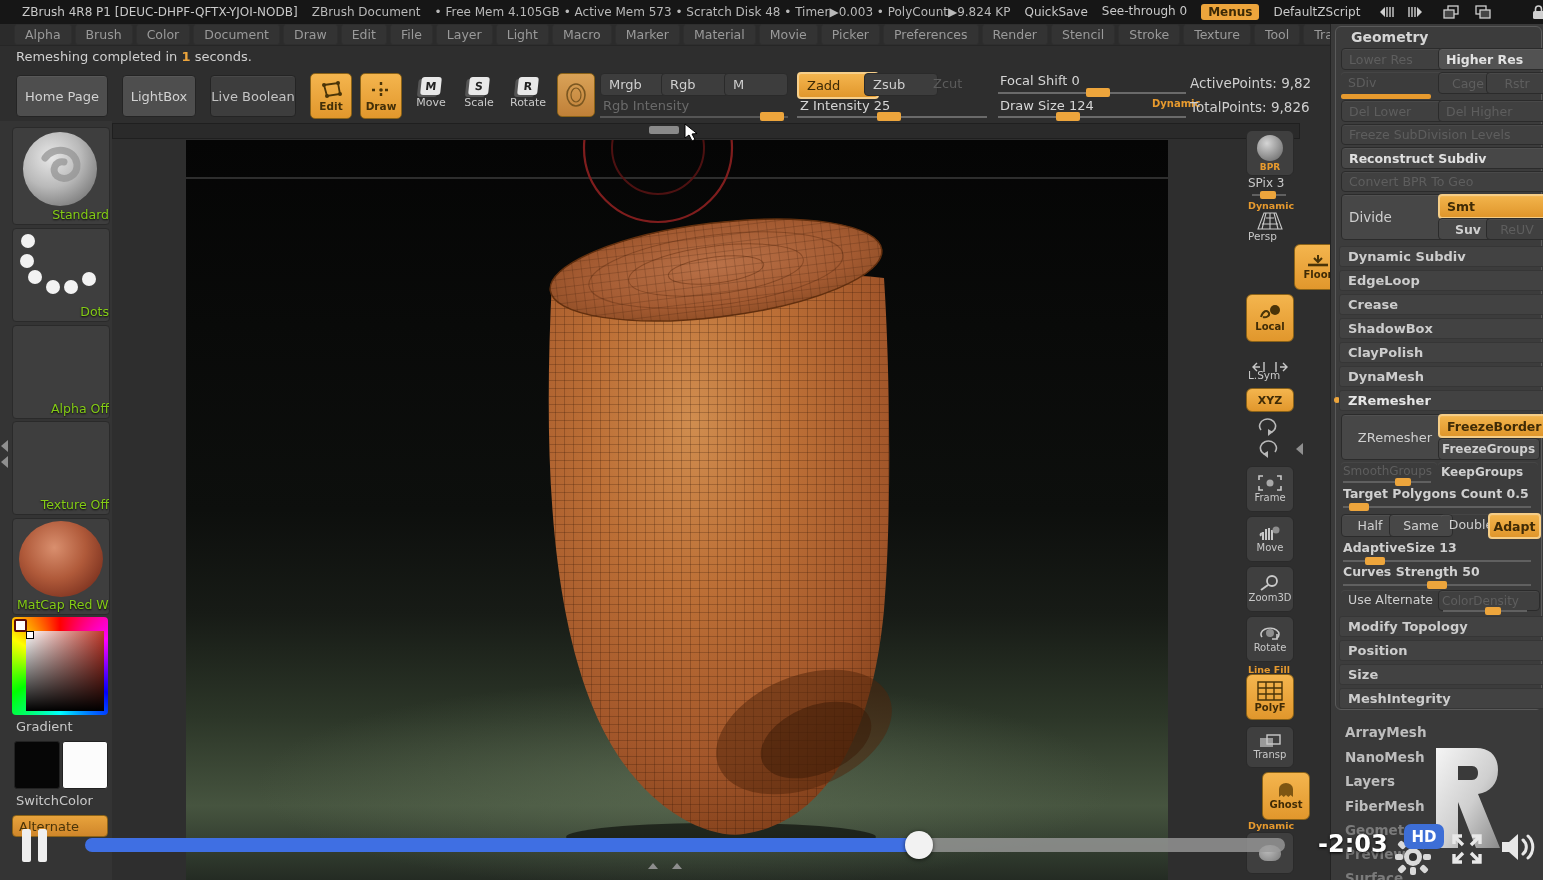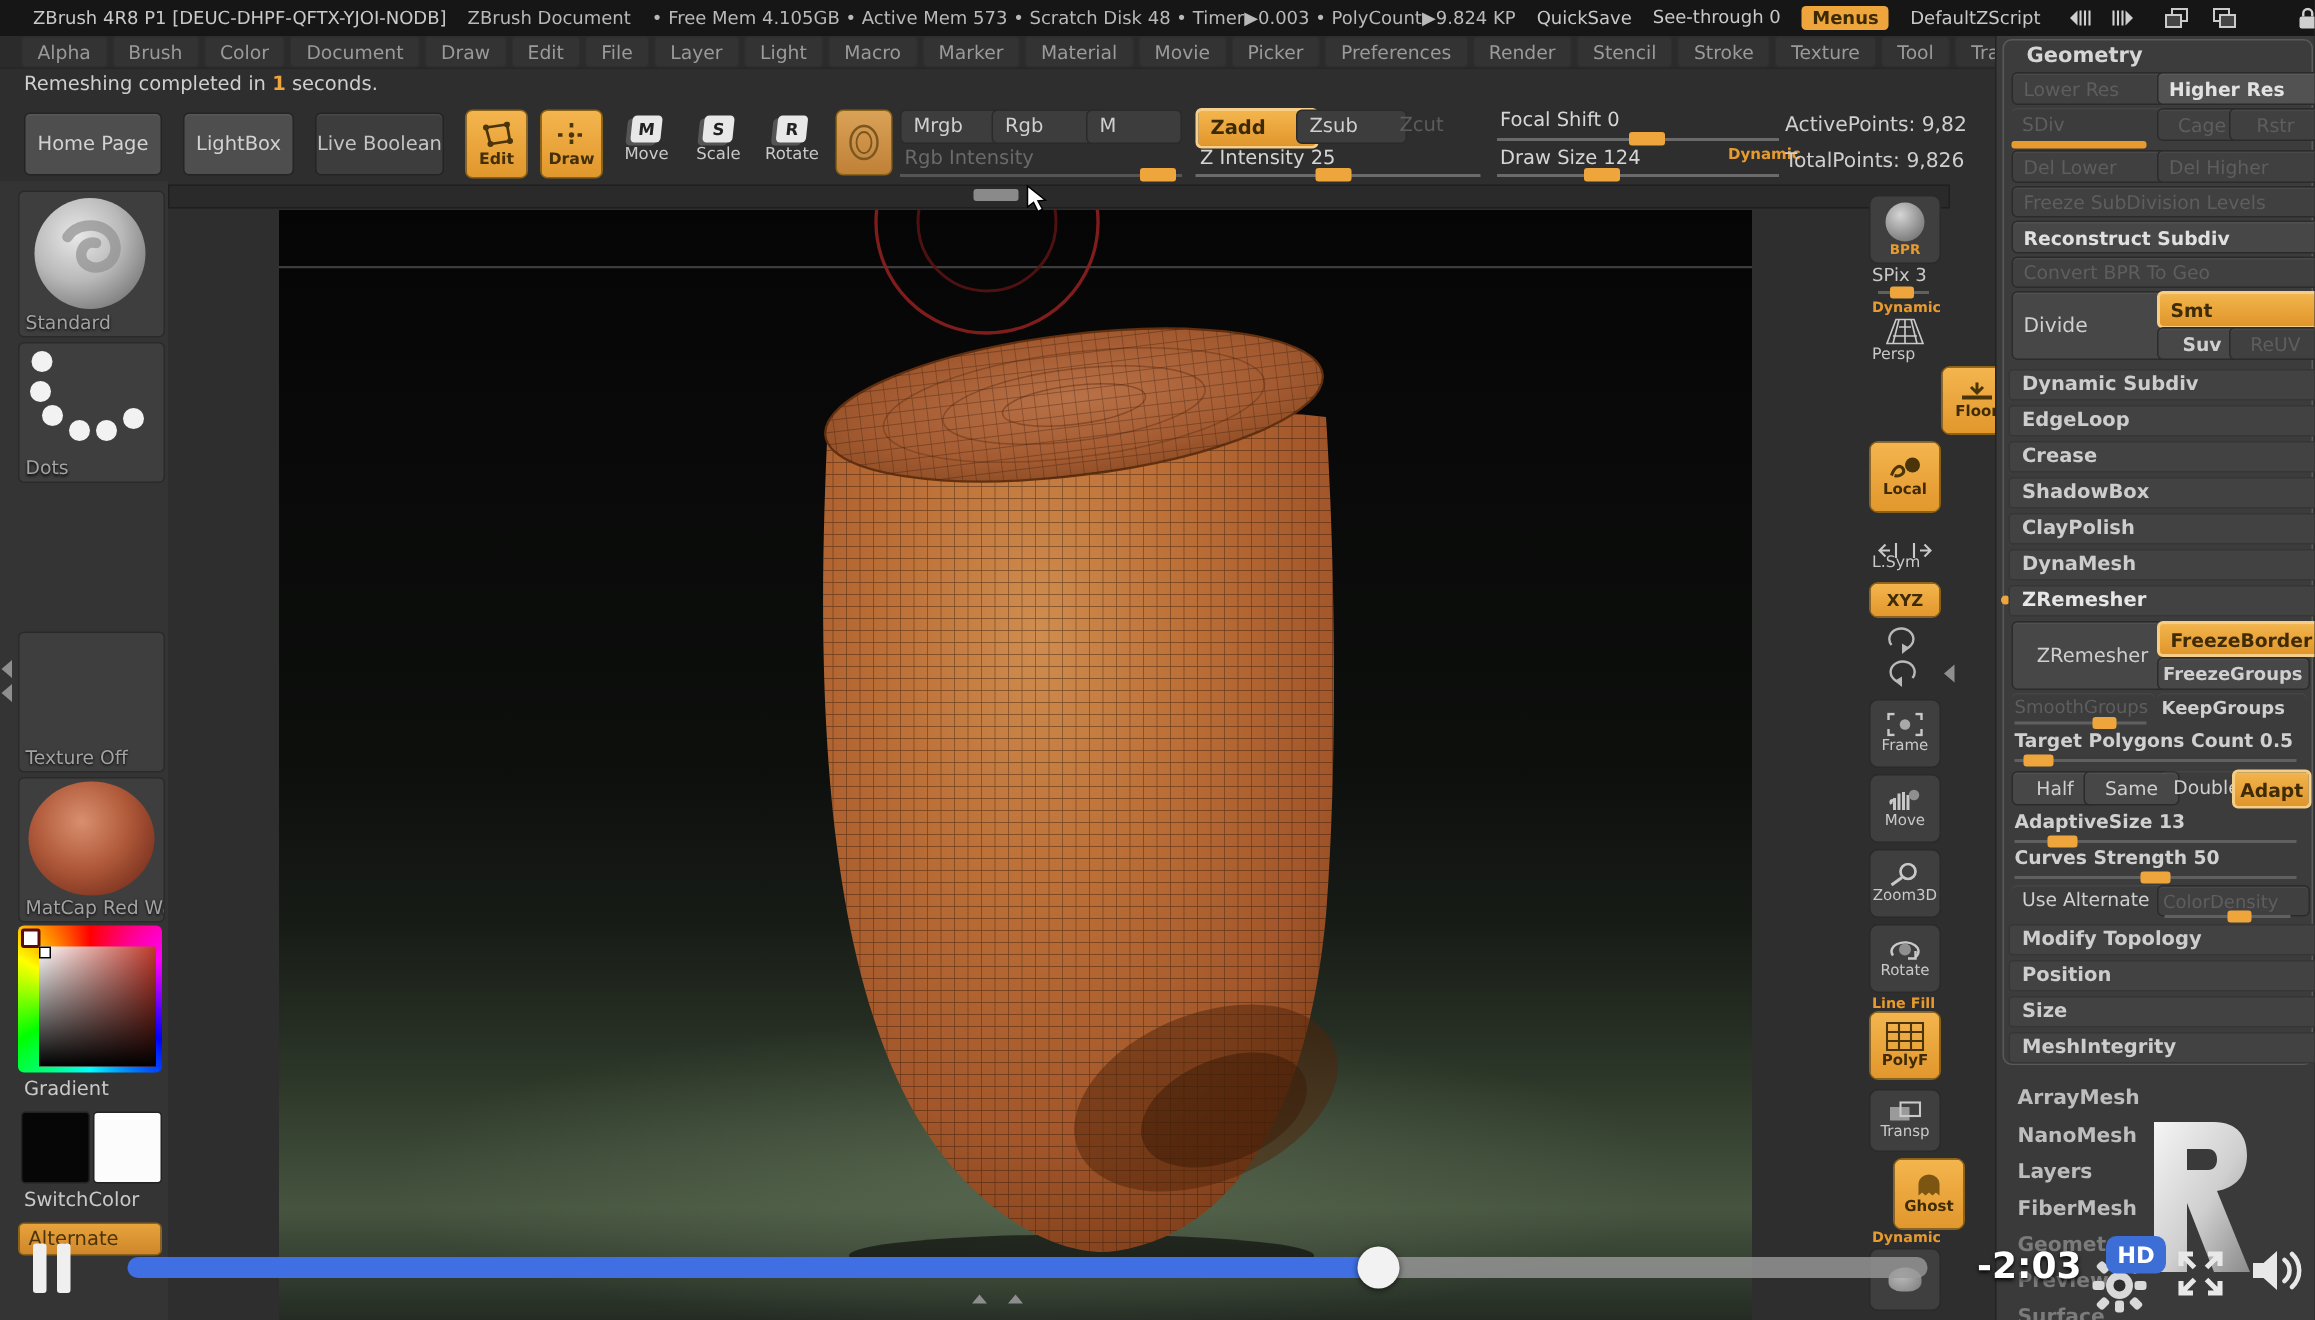--- a/index.html
+++ b/index.html
@@ -24,32 +24,32 @@
   .pbtn{position:absolute;background:#4e4e4e;border:1px solid #242424;border-radius:4px;color:#d2d2d2;
     font-size:13px;display:flex;align-items:center;justify-content:center;box-shadow:inset 0 1px 0 rgba(255,255,255,.06);}
   .pbtn.dark{background:#3d3d3d;color:#c4c4c4;}
   .obtn{position:absolute;background:linear-gradient(#f4b54e,#e1972c);border:1px solid #8a6218;border-radius:5px;
     color:#432f08;display:flex;flex-direction:column;align-items:center;justify-content:center;font-size:10.5px;font-weight:bold;gap:1px;}
   .tool3{position:absolute;display:flex;flex-direction:column;align-items:center;color:#c9c9c9;font-size:11px;gap:1px;}
   .tool3 .chip{width:20px;height:18px;background:#e8e8e8;color:#222;border-radius:3px;font-size:11px;font-weight:bold;
     display:flex;align-items:center;justify-content:center;transform:skewX(-6deg);box-shadow:-3px 2px 0 #555;}
   .smbtn{position:absolute;background:#3d3d3d;border:1px solid #2a2a2a;border-radius:4px;color:#cfcfcf;
     font-size:13px;display:flex;align-items:center;padding:0 8px;}
-  .smbtn.on{background:linear-gradient(#f4b54e,#e1972c);border:2px solid #f7cf8a;color:#3c2a06;font-weight:bold;}
+  .smbtn.on{background:linear-gradient(#f4b54e,#e1972c);border:2px solid #f7cf8a;color:#3c2a06;font-weight:normal;}
   .smbtn.off{color:#5c5c5c;}
   .sllabel{position:absolute;font-size:13px;color:#d6d6d6;white-space:nowrap;}
   .sllabel.dim{color:#6a6a6a;}
   .trk{position:absolute;height:2px;background:#6a6a6a;}
   .hnd{position:absolute;top:-4px;width:24px;height:9px;background:#eda53c;border-radius:2px;}
   .dynlbl{position:absolute;color:#e79a2e;font-size:10px;font-weight:bold;}
   .points{position:absolute;color:#cfcfcf;font-size:13.5px;white-space:nowrap;}
   
   .leftbar{position:absolute;left:0;top:121px;width:112px;height:759px;background:#343434;}
   .thumb{position:absolute;left:12px;width:96px;background:#3e3e3e;border:1px solid #2a2a2a;border-radius:4px;overflow:hidden;}
-  .thumb .lbl{position:absolute;left:4px;right:0;bottom:2px;text-align:left;color:#a3a3a3;font-size:12.5px;
+  .thumb .lbl{position:absolute;left:4px;right:0;bottom:2px;text-align:right;color:#84cc16;font-size:12.5px;
     text-shadow:0 1px 2px #000;white-space:nowrap;}
   .swatch{position:absolute;border:1px solid #222;border-radius:3px;}
   .sclabel{position:absolute;color:#c9c9c9;font-size:13px;}
   
   .canvas{position:absolute;left:186px;top:140px;width:982px;height:740px;background:#000;}
   .scrollstrip{position:absolute;left:112px;top:123px;width:1186px;height:14px;background:#2a2a2a;border:1px solid #1f1f1f;}
   .scrollstrip .handle{position:absolute;left:536px;top:2px;width:30px;height:8px;background:#8a8a8a;border-radius:2px;}
   .candots{position:absolute;left:648px;top:863px;display:flex;gap:14px;}
   .candots i{width:0;height:0;border-left:5px solid transparent;border-right:5px solid transparent;border-bottom:6px solid #8d8d8d;}
   
@@ -253,20 +253,23 @@
     <div class="thumb" style="top:107px;height:92px;">
       <svg width="94" height="70" viewBox="0 0 94 70">
         <circle cx="15" cy="12" r="7" fill="#f2f2f2"></circle>
           <circle cx="14" cy="32" r="7" fill="#f2f2f2"></circle>
           <circle cx="22" cy="48" r="7" fill="#f2f2f2"></circle>
           <circle cx="40" cy="58" r="7" fill="#f2f2f2"></circle>
           <circle cx="58" cy="58" r="7" fill="#f2f2f2"></circle>
           <circle cx="76" cy="50" r="7" fill="#f2f2f2"></circle>
       </svg>
       <div class="lbl">Dots</div>
+    </div>
+    <div class="thumb" style="top:204px;height:92px;">
+      <div class="lbl">Alpha Off</div>
     </div>
     <div class="thumb" style="top:300px;height:92px;">
       <div class="lbl">Texture Off</div>
     </div>
     <div class="thumb" style="top:397px;height:95px;">
       <div class="abs" style="left:6px;top:2px;width:84px;height:76px;border-radius:50%;background:radial-gradient(circle at 42% 35%,#d98f6e,#b05a3a 45%,#7e3320 80%,#5e2416);"></div>
       <div class="lbl">MatCap Red Wax</div>
     </div>
     <div class="abs" style="left:12px;top:496px;width:96px;height:98px;background:conic-gradient(from 0deg,#f00,#f0f,#00f,#0ff,#0f0,#ff0,#f00);border-radius:4px;">
       <div class="abs" style="left:14px;top:14px;right:4px;bottom:4px;background:linear-gradient(to bottom,rgba(0,0,0,0),#000),linear-gradient(to right,#fff,#c0392b);"></div>

